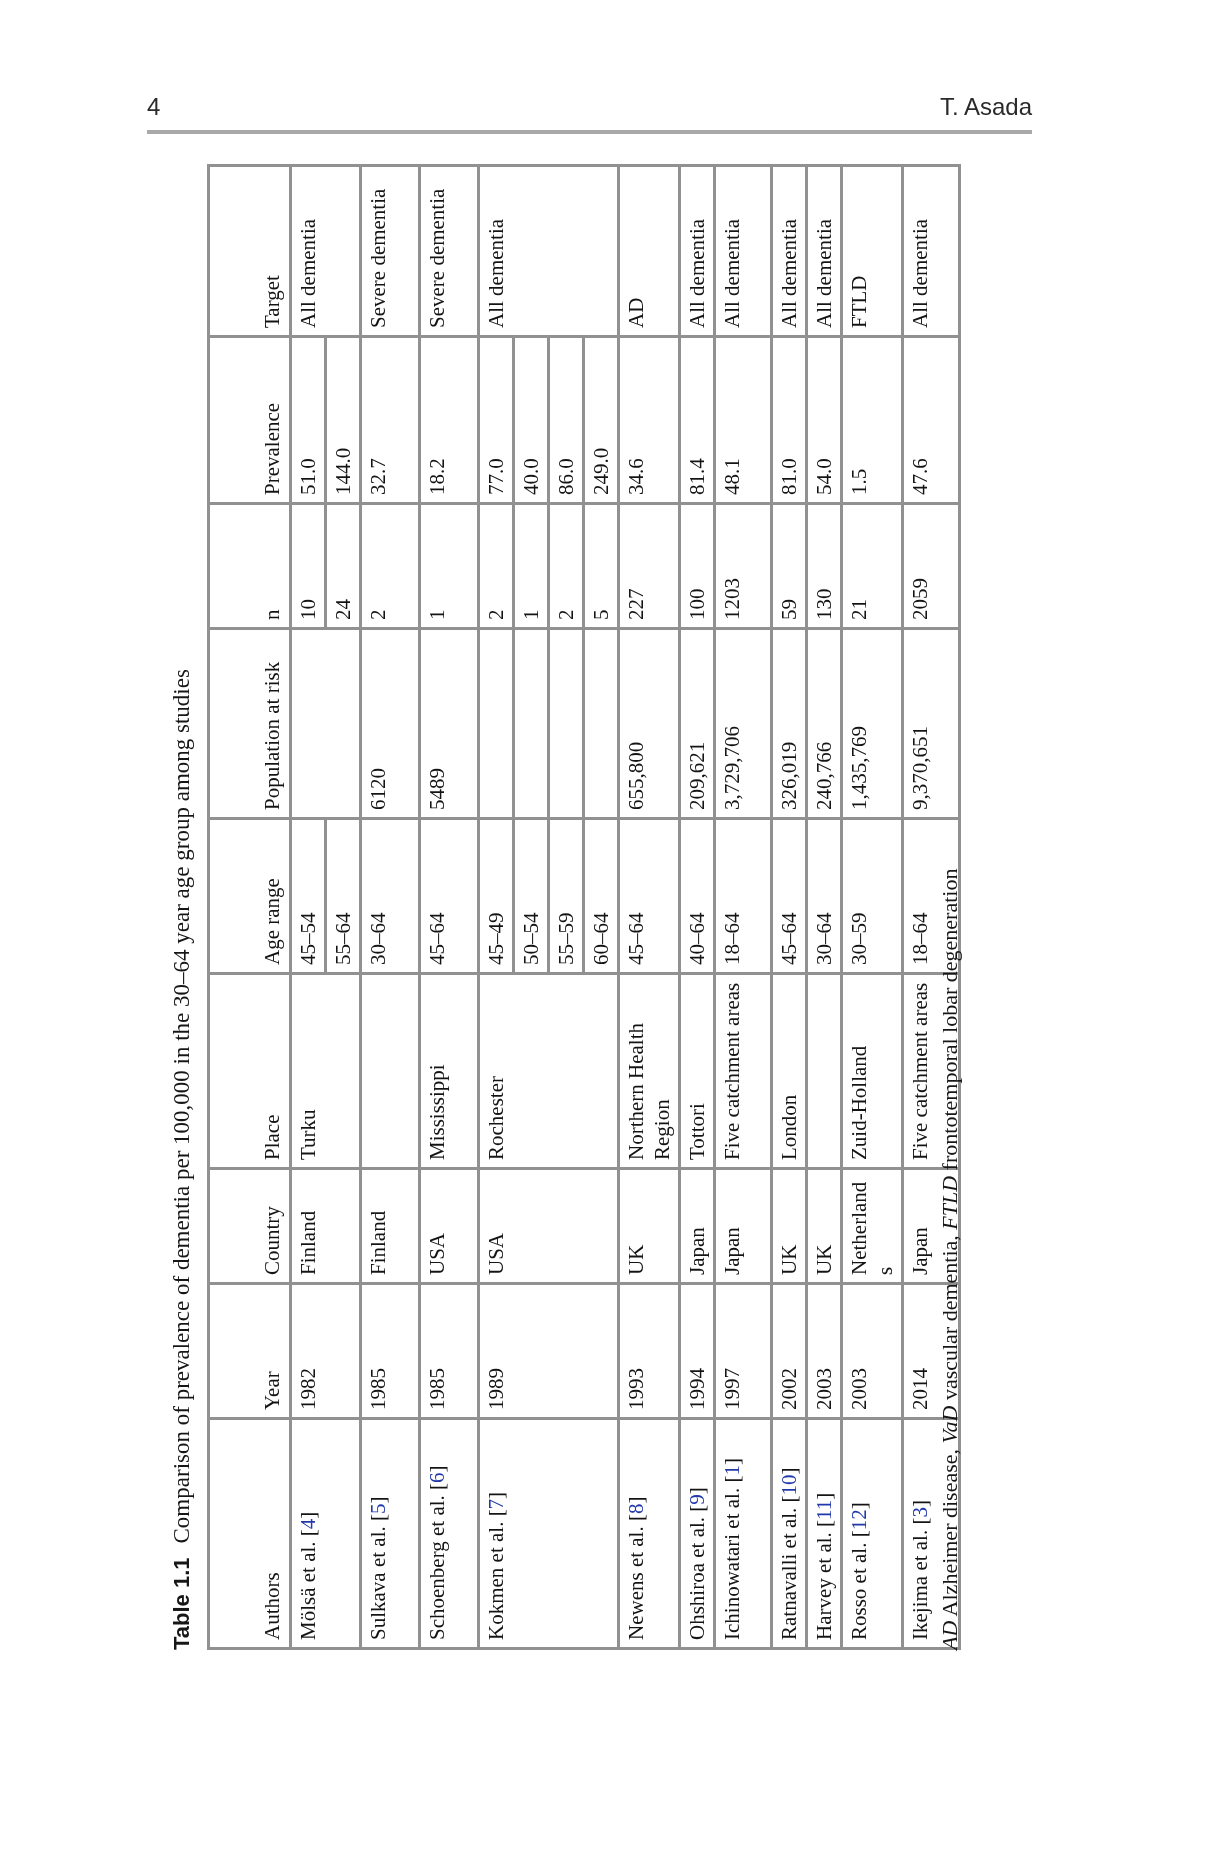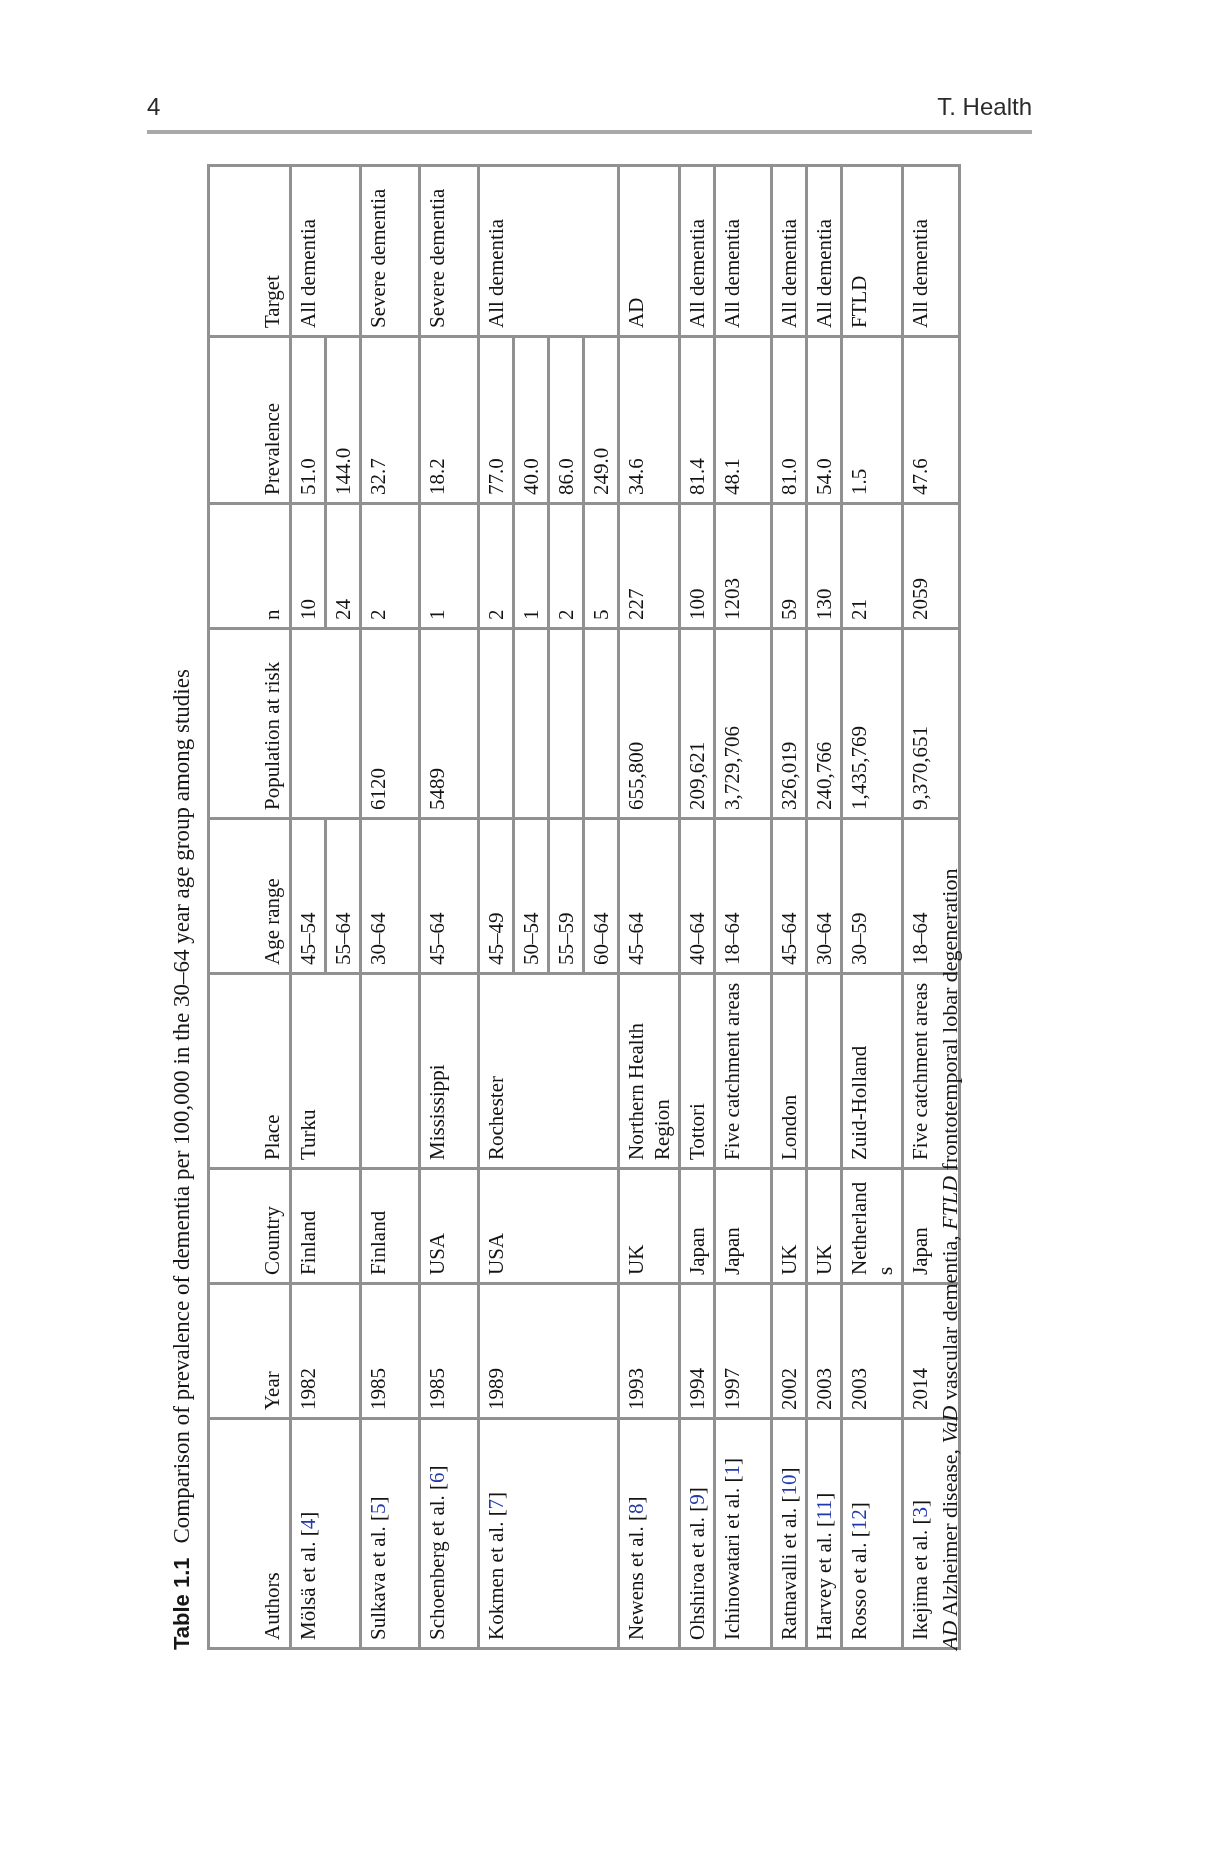--- a/index.html
+++ b/index.html
@@ -53,21 +53,21 @@
     position:absolute;left:0;top:772px;width:1483px;
     font-size:22px;white-space:nowrap;color:#161616;
   }
   .footnote .it{font-style:italic;}
 </style>
 </head>
 <body>
 
 <div class="running-header">
   <span>4</span>
-  <span>T. Health</span>
+  <span>T. Asada</span>
 </div>
 <div class="header-rule"></div>
 
 <div id="rot">
 
   <div class="caption">
     <span class="cap-label">Table 1.1</span><span>Comparison of prevalence of dementia per 100,000 in the 30–64 year age group among studies</span>
   </div>
 
   <table class="prev">

